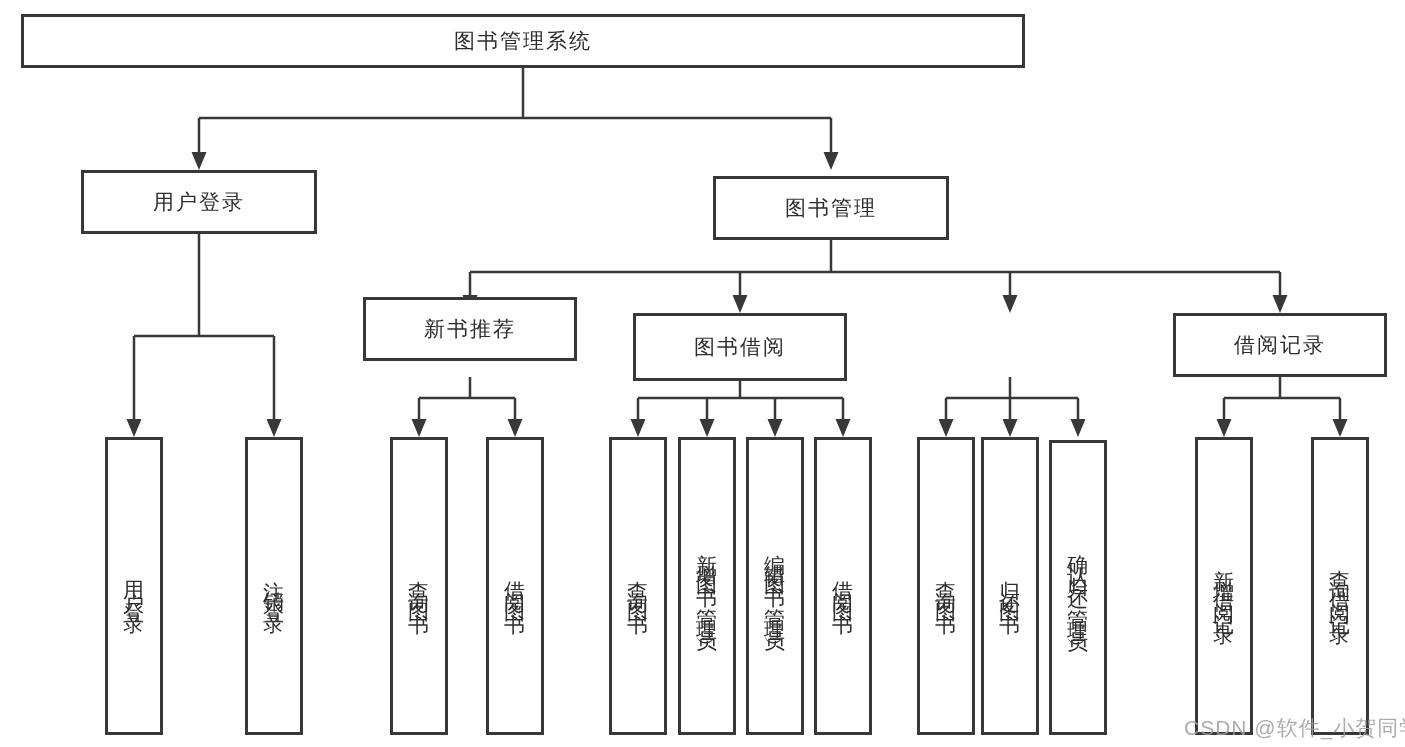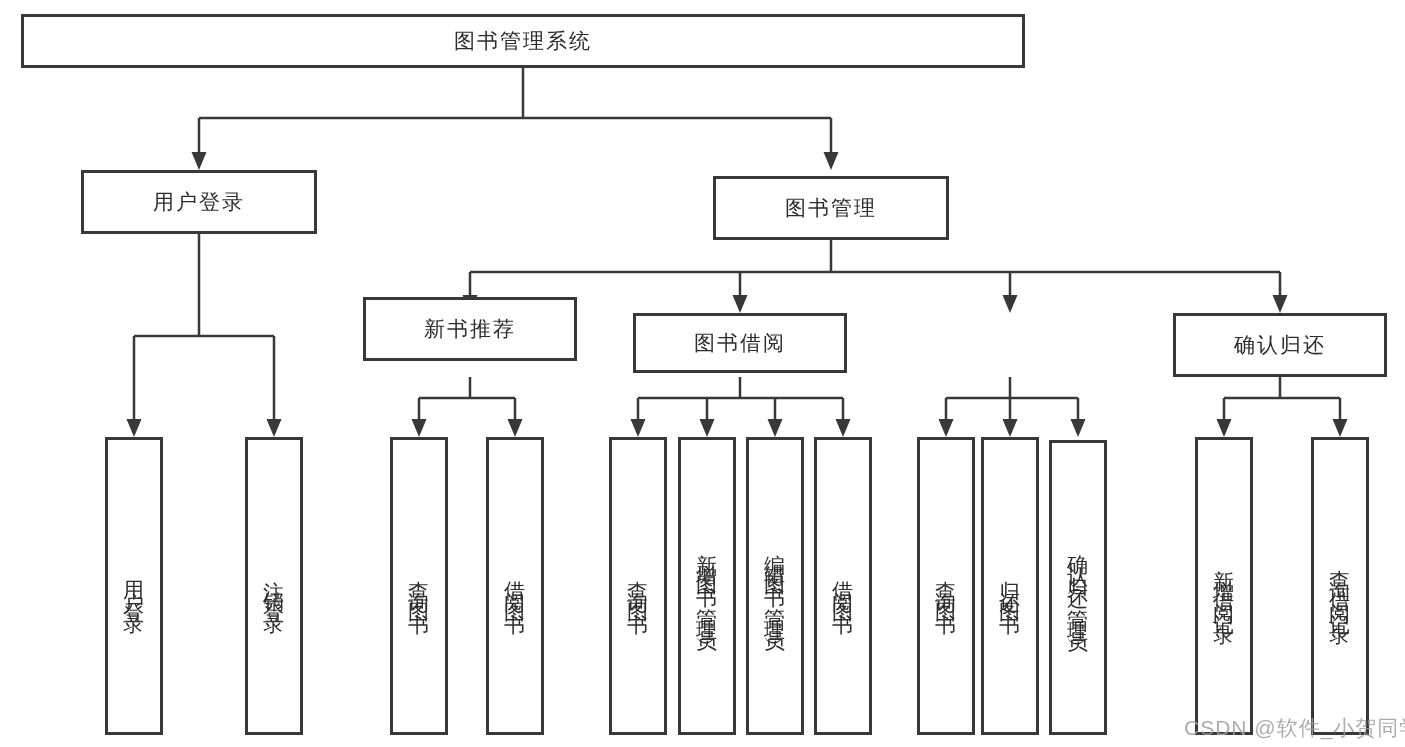--- a/index.html
+++ b/index.html
@@ -92,25 +92,25 @@
   <div class="node" style="left:81px;top:170px;width:236px;height:64px">
     <span class="htext">用户登录</span>
   </div>
   <div class="node" style="left:713px;top:176px;width:236px;height:64px">
     <span class="htext">图书管理</span>
   </div>
 
   <div class="node" style="left:363px;top:297px;width:214px;height:64px">
     <span class="htext">新书推荐</span>
   </div>
-  <div class="node" style="left:633px;top:313px;width:214px;height:60px">
+  <div class="node" style="left:633px;top:313px;width:214px;height:68px">
     <span class="htext">图书借阅</span>
   </div>
   <div class="node" style="left:1173px;top:313px;width:214px;height:64px">
-    <span class="htext">确认归还</span>
+    <span class="htext">借阅记录</span>
   </div>
 
   <div class="node" style="left:105px;top:437px;width:58px;height:298px">
     <span class="vtext">用户登录</span>
   </div>
   <div class="node" style="left:245px;top:437px;width:58px;height:298px">
     <span class="vtext">注销登录</span>
   </div>
 
   <div class="node" style="left:390px;top:437px;width:58px;height:298px">

